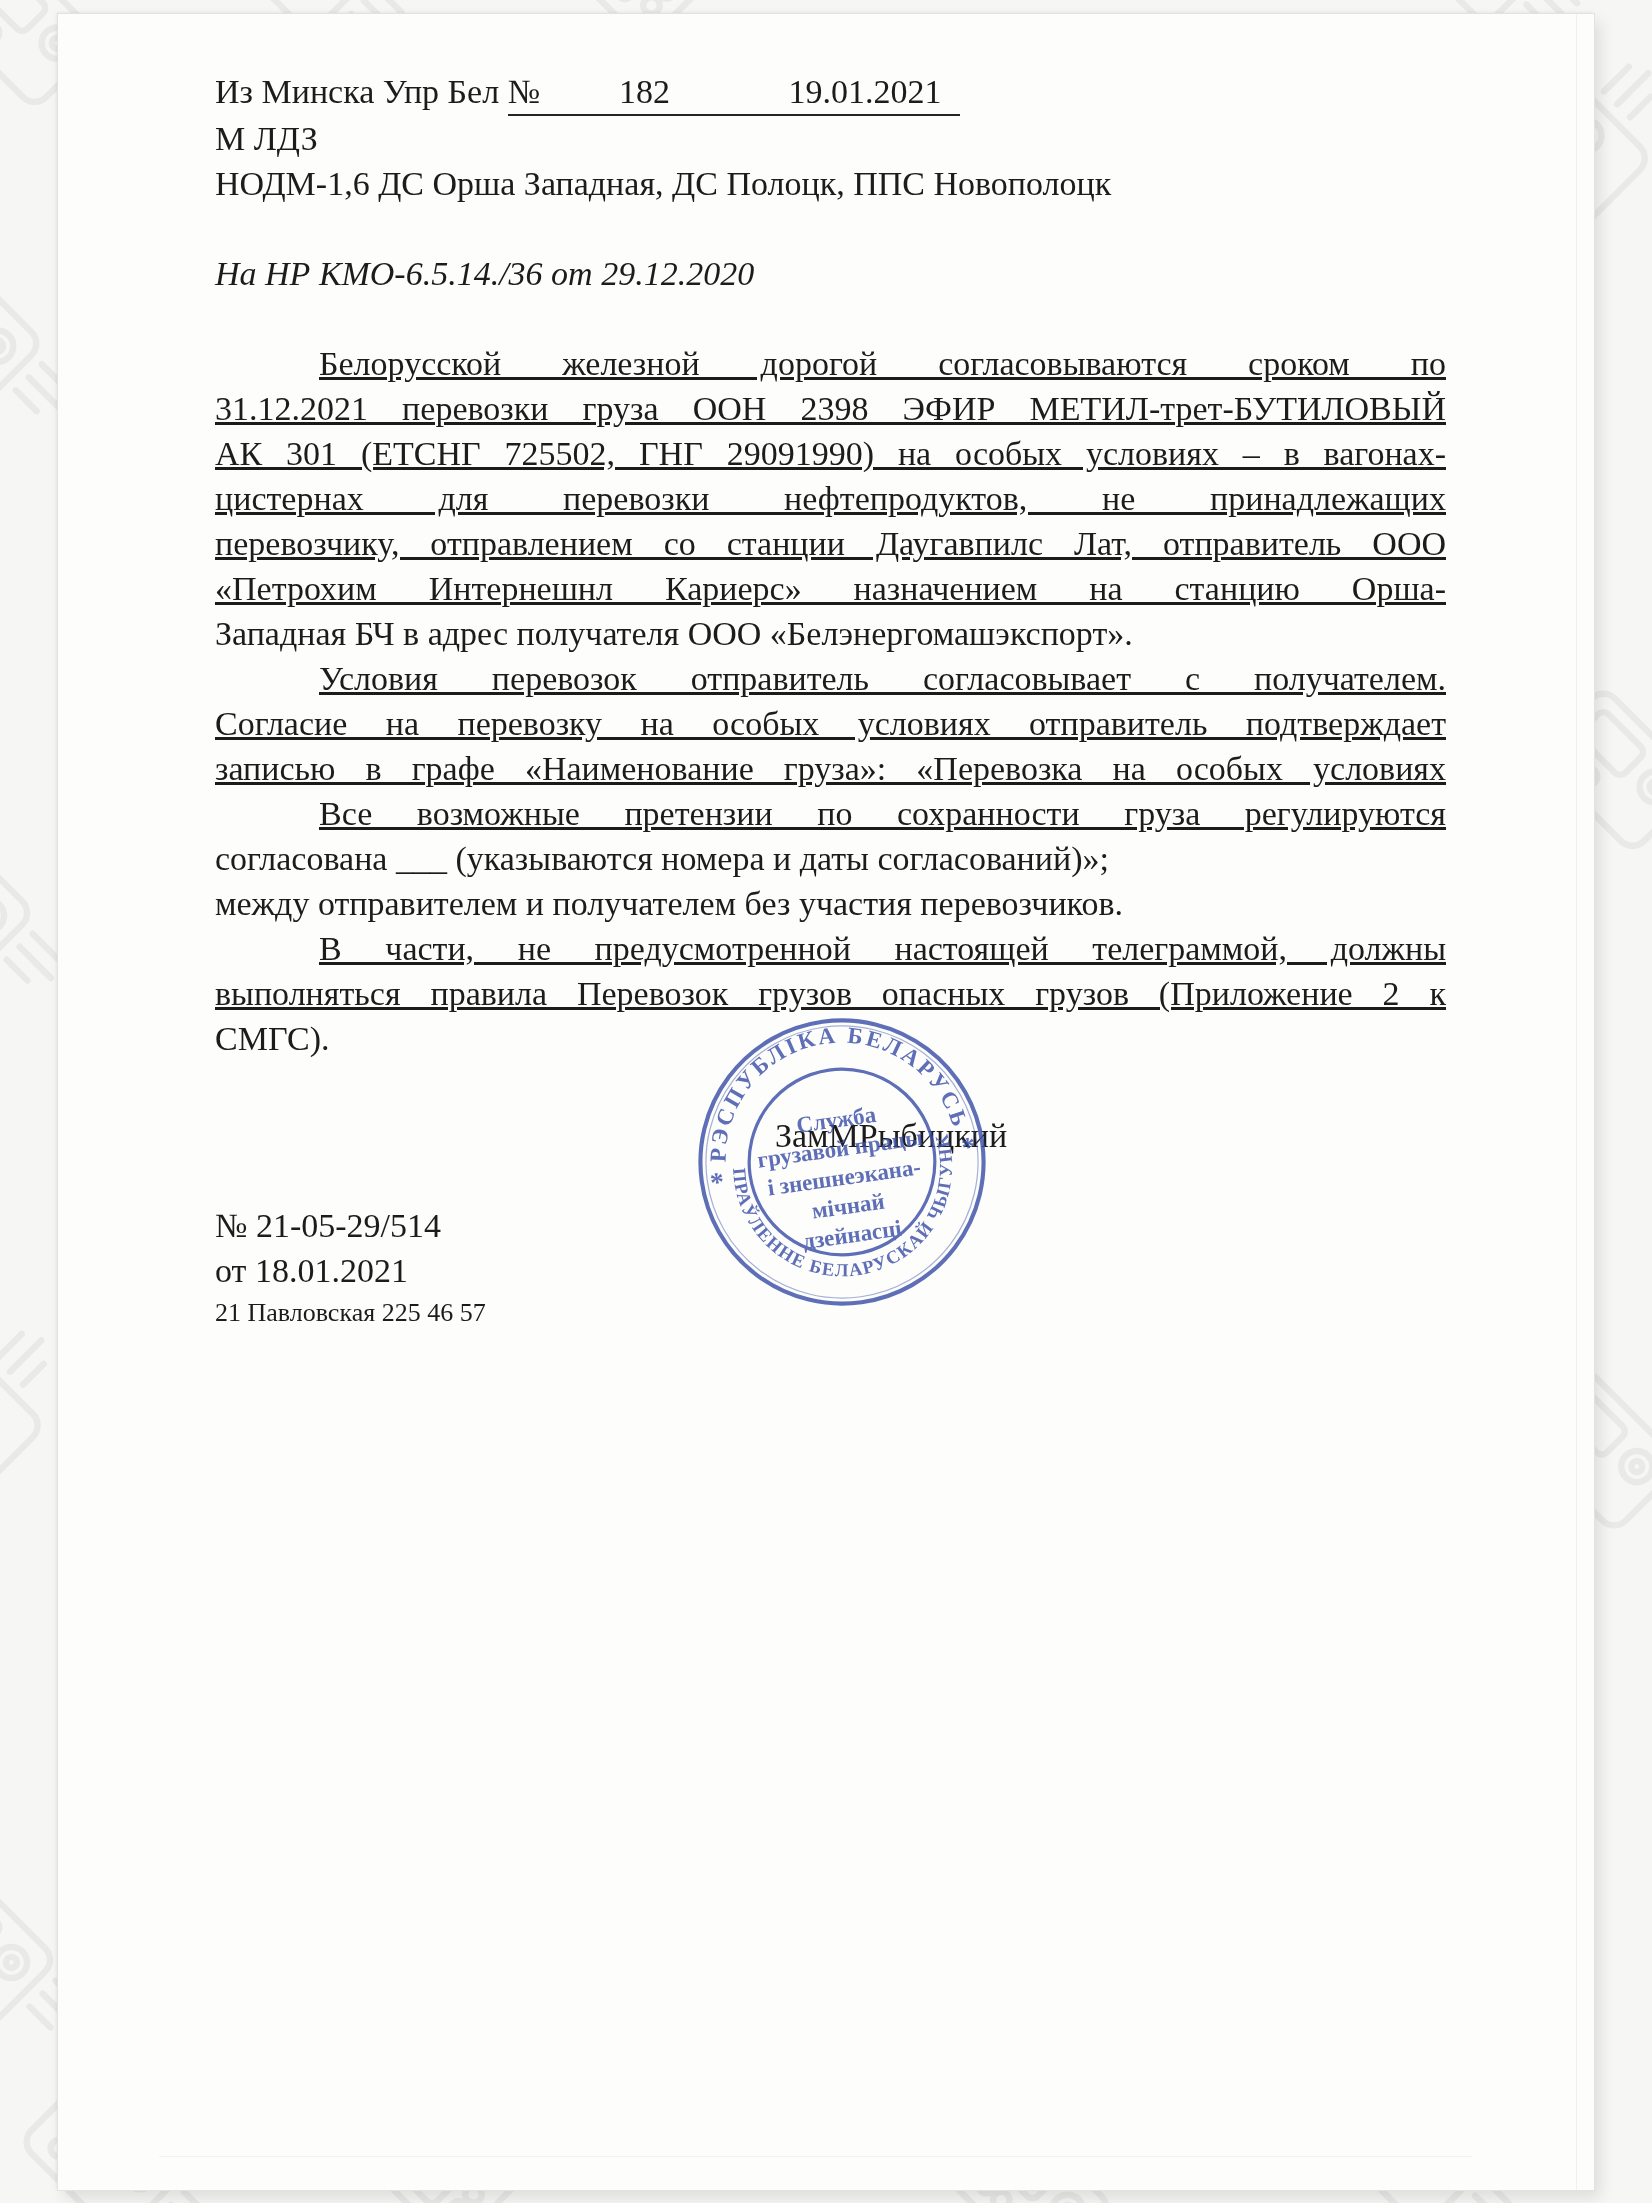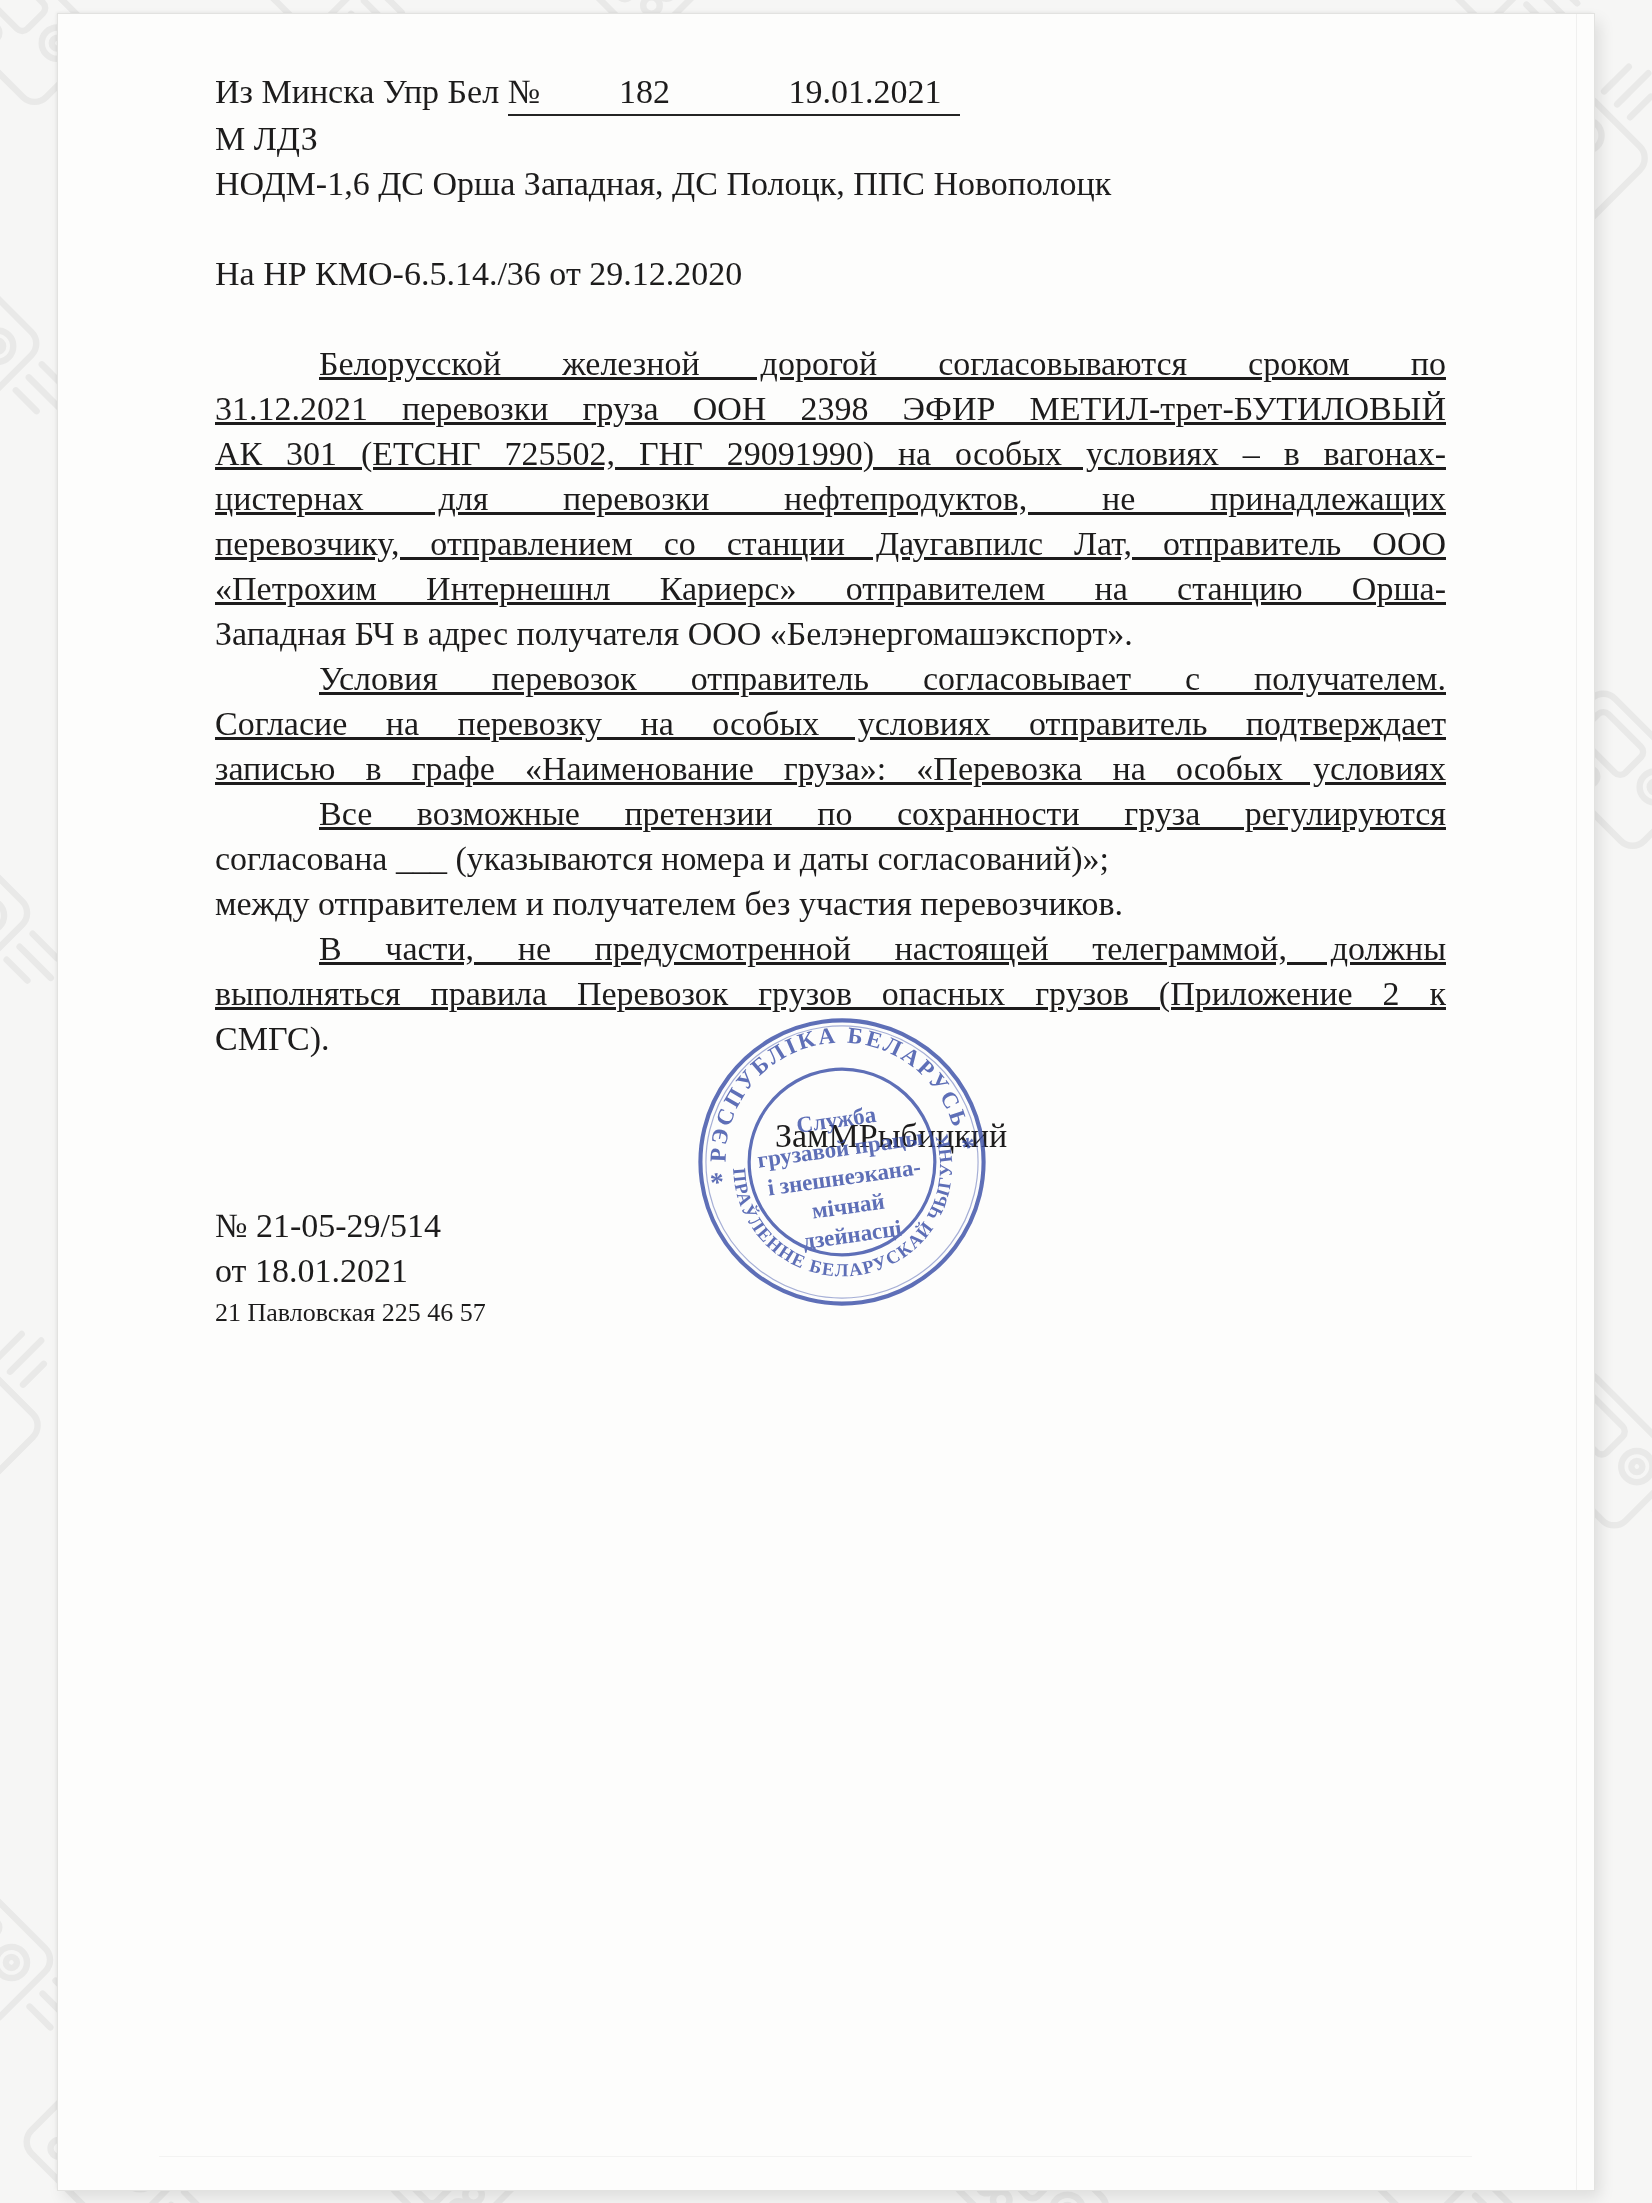--- a/index.html
+++ b/index.html
@@ -17,21 +17,21 @@
   }
   .scan-vline{position:absolute;right:17.4px;top:0;width:0.9px;height:100%;background:rgba(0,0,0,0.05);}
   .scan-hline{position:absolute;left:101px;bottom:33px;width:1313px;height:0.9px;background:rgba(0,0,0,0.04);}
   .content{
     position:absolute;left:157px;top:55px;width:1231px;
     color:#1d1c1c;font-size:34px;line-height:45px;
   }
   .line{min-height:45px;}
   .j{text-align:justify;text-align-last:justify;text-decoration:underline;}
   .ind{text-indent:104px;}
-  .ref{margin-top:45px;}
+  .ref{margin-top:45px;font-style:italic;}
   .body .line:first-child{margin-top:45px;}
   .u{
     display:inline-block;width:452px;border-bottom:2.8px solid #242424;
     white-space:pre;word-spacing:31px;
   }
   .sigrow{
     margin-top:52px;display:flex;justify-content:center;
     padding-left:314px;padding-right:193px;
   }
   .footer{margin-top:45px;}
@@ -95,21 +95,21 @@
     <div class="line">НОДМ-1,6 ДС Орша Западная, ДС Полоцк, ППС Новополоцк</div>
 
     <div class="line ref">На НР КМО-6.5.14./36 от 29.12.2020</div>
 
     <div class="body">
         <div class="line ind j">Белорусской железной дорогой согласовываются сроком по</div>
         <div class="line j">31.12.2021 перевозки груза ООН 2398 ЭФИР МЕТИЛ-трет-БУТИЛОВЫЙ</div>
         <div class="line j">АК 301 (ЕТСНГ 725502, ГНГ 29091990) на особых условиях – в вагонах-</div>
         <div class="line j">цистернах для перевозки нефтепродуктов, не принадлежащих</div>
         <div class="line j">перевозчику, отправлением со станции Даугавпилс Лат, отправитель ООО</div>
-        <div class="line j">«Петрохим Интернешнл Кариерс» отправителем на станцию Орша-</div>
+        <div class="line j">«Петрохим Интернешнл Кариерс» назначением на станцию Орша-</div>
         <div class="line">Западная БЧ в адрес получателя ООО «Белэнергомашэкспорт».</div>
         <div class="line ind j">Условия перевозок отправитель согласовывает с получателем.</div>
         <div class="line j">Согласие на перевозку на особых условиях отправитель подтверждает</div>
         <div class="line j">записью в графе «Наименование груза»: «Перевозка на особых условиях</div>
         <div class="line ind j">Все возможные претензии по сохранности груза регулируются</div>
         <div class="line">согласована ___ (указываются номера и даты согласований)»;</div>
         <div class="line">между отправителем и получателем без участия перевозчиков.</div>
         <div class="line ind j">В части, не предусмотренной настоящей телеграммой, должны</div>
         <div class="line j">выполняться правила Перевозок грузов опасных грузов (Приложение 2 к</div>
         <div class="line">СМГС).</div>

